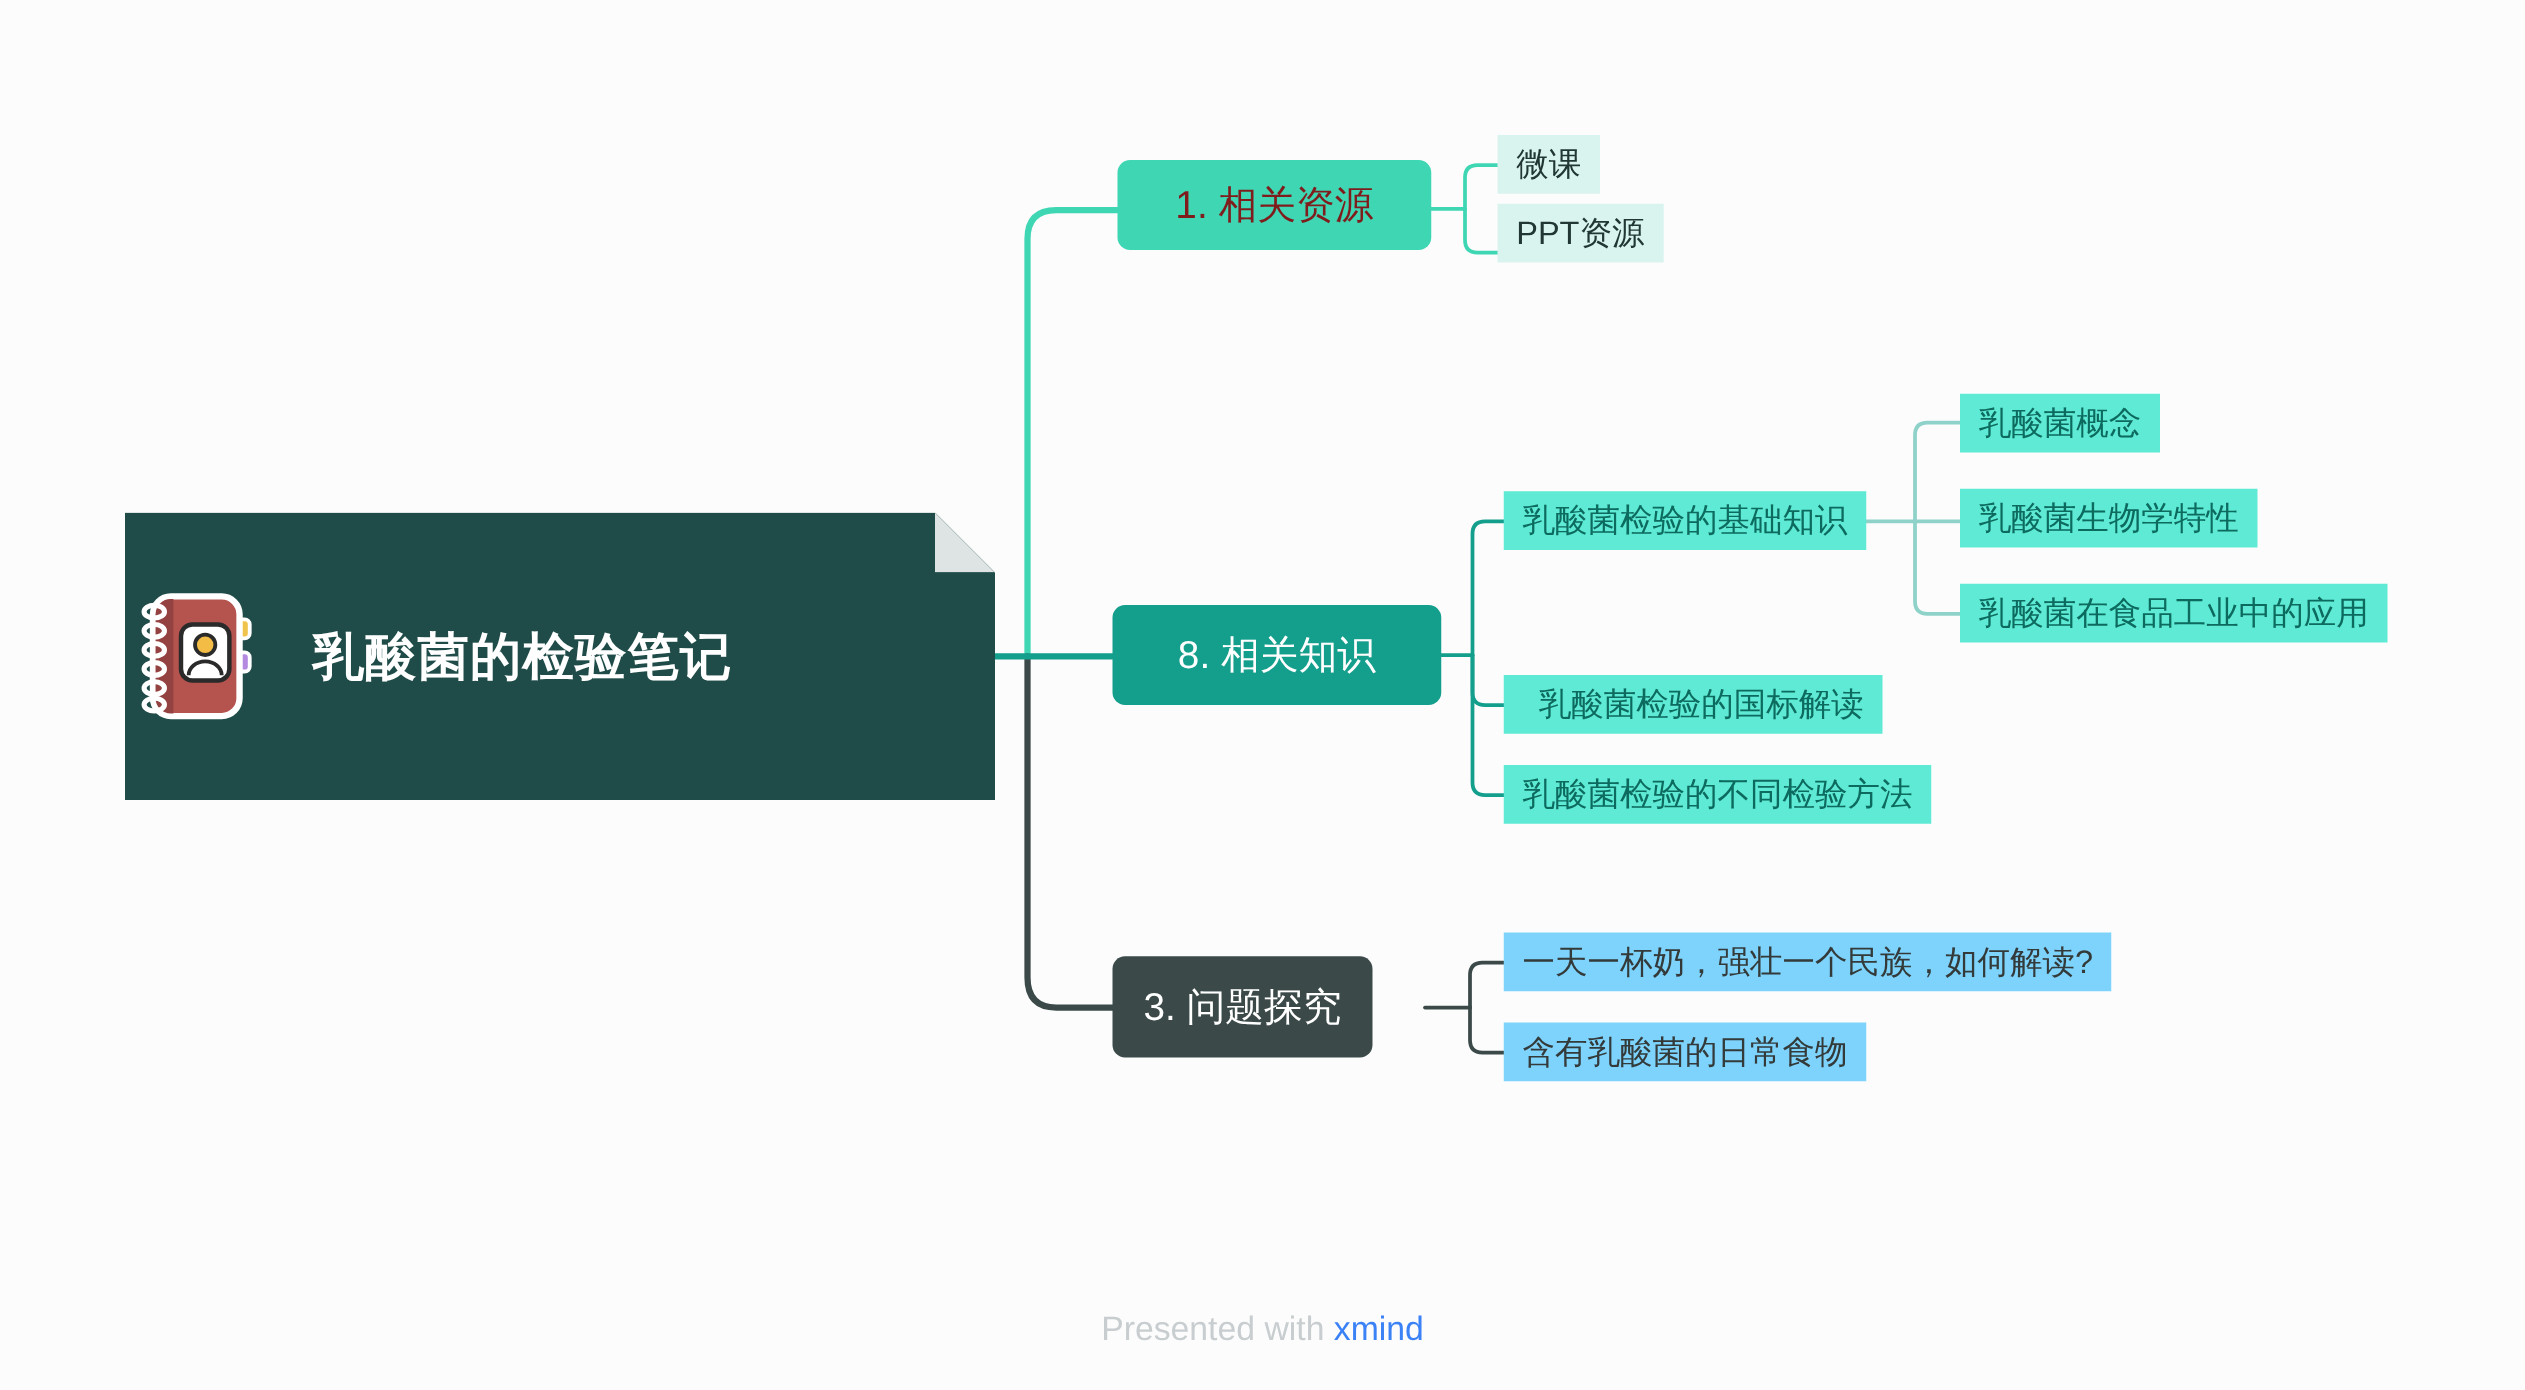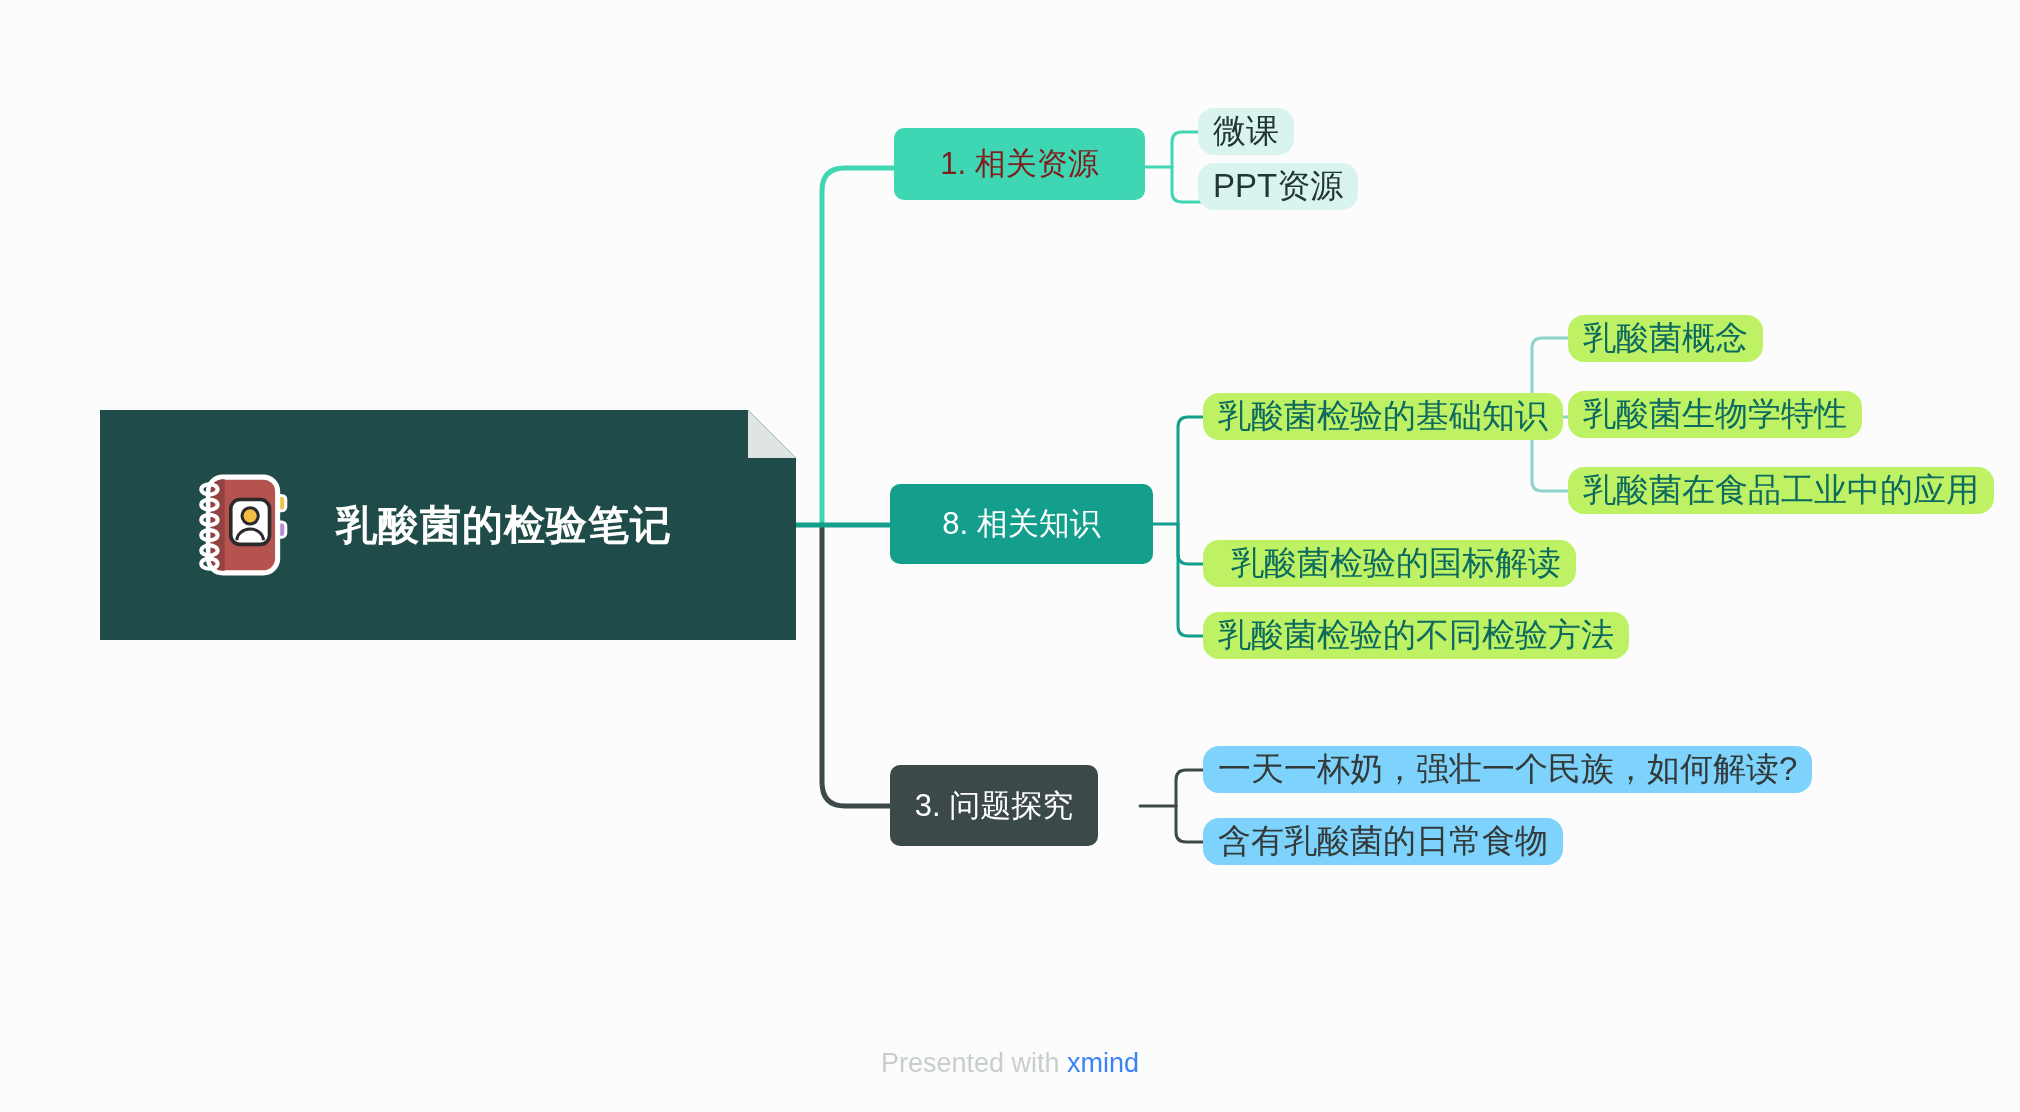--- a/index.html
+++ b/index.html
@@ -9,21 +9,21 @@
     font-family:"Liberation Sans","DejaVu Sans",sans-serif;
   }
   svg.connectors{position:absolute;left:0;top:0;}
   svg.connectors path{fill:none;stroke-linecap:round;stroke-linejoin:round;}
 
   
   .central{
     position:absolute;left:100px;top:410px;width:696px;height:230px;
     background:#1f4c48;
     clip-path:polygon(0 0, calc(100% - 48px) 0, 100% 48px, 100% 100%, 0 100%);
-    display:flex;align-items:center;gap:38px;padding-left:86px;box-sizing:border-box;
+    display:flex;align-items:center;gap:38px;box-sizing:border-box;
   }
   .fold{
     position:absolute;top:0;right:0;width:48px;height:48px;
     background:#dde4e3;
     clip-path:polygon(0 0, 100% 100%, 0 100%);
   }
   .central-title{
     color:#ffffff;font-size:41px;font-weight:700;letter-spacing:1px;white-space:nowrap;
   }
 
@@ -32,24 +32,24 @@
     position:absolute;display:flex;align-items:center;justify-content:center;
     border-radius:10px;font-size:31px;font-weight:500;white-space:nowrap;box-sizing:border-box;
   }
   .b1{left:894px;top:128px;width:251px;height:72px;background:#3fd6b4;color:#7f1d1d;text-align:center;}
   .b2{left:890px;top:484px;width:263px;height:80px;background:#149e8c;color:#ffffff;}
   .b3{left:890px;top:765px;width:208px;height:81px;background:#3b4a49;color:#ffffff;}
 
   
   .child{
     position:absolute;display:flex;align-items:center;
-    border-radius:16px;padding:0 15px;height:47px;font-size:33px;white-space:nowrap;text-align:right;
+    border-radius:0;padding:0 15px;height:47px;font-size:26px;white-space:nowrap;text-align:right;
   }
   .c-mint{background:#d9f3ee;color:#213734;}
-  .c-teal{background:#bef264;color:#0d6a5f;}
+  .c-teal{background:#5eead4;color:#0d6a5f;}
   .c-gray{background:#7dd3fc;color:#333a39;}
 
   
   .footer{
     position:absolute;left:0;right:0;top:1048px;text-align:center;
     font-size:27px;color:#c8cdd0;
   }
   .footer strong{color:#3b82f6;font-weight:400;}
 </style>
 </head>

